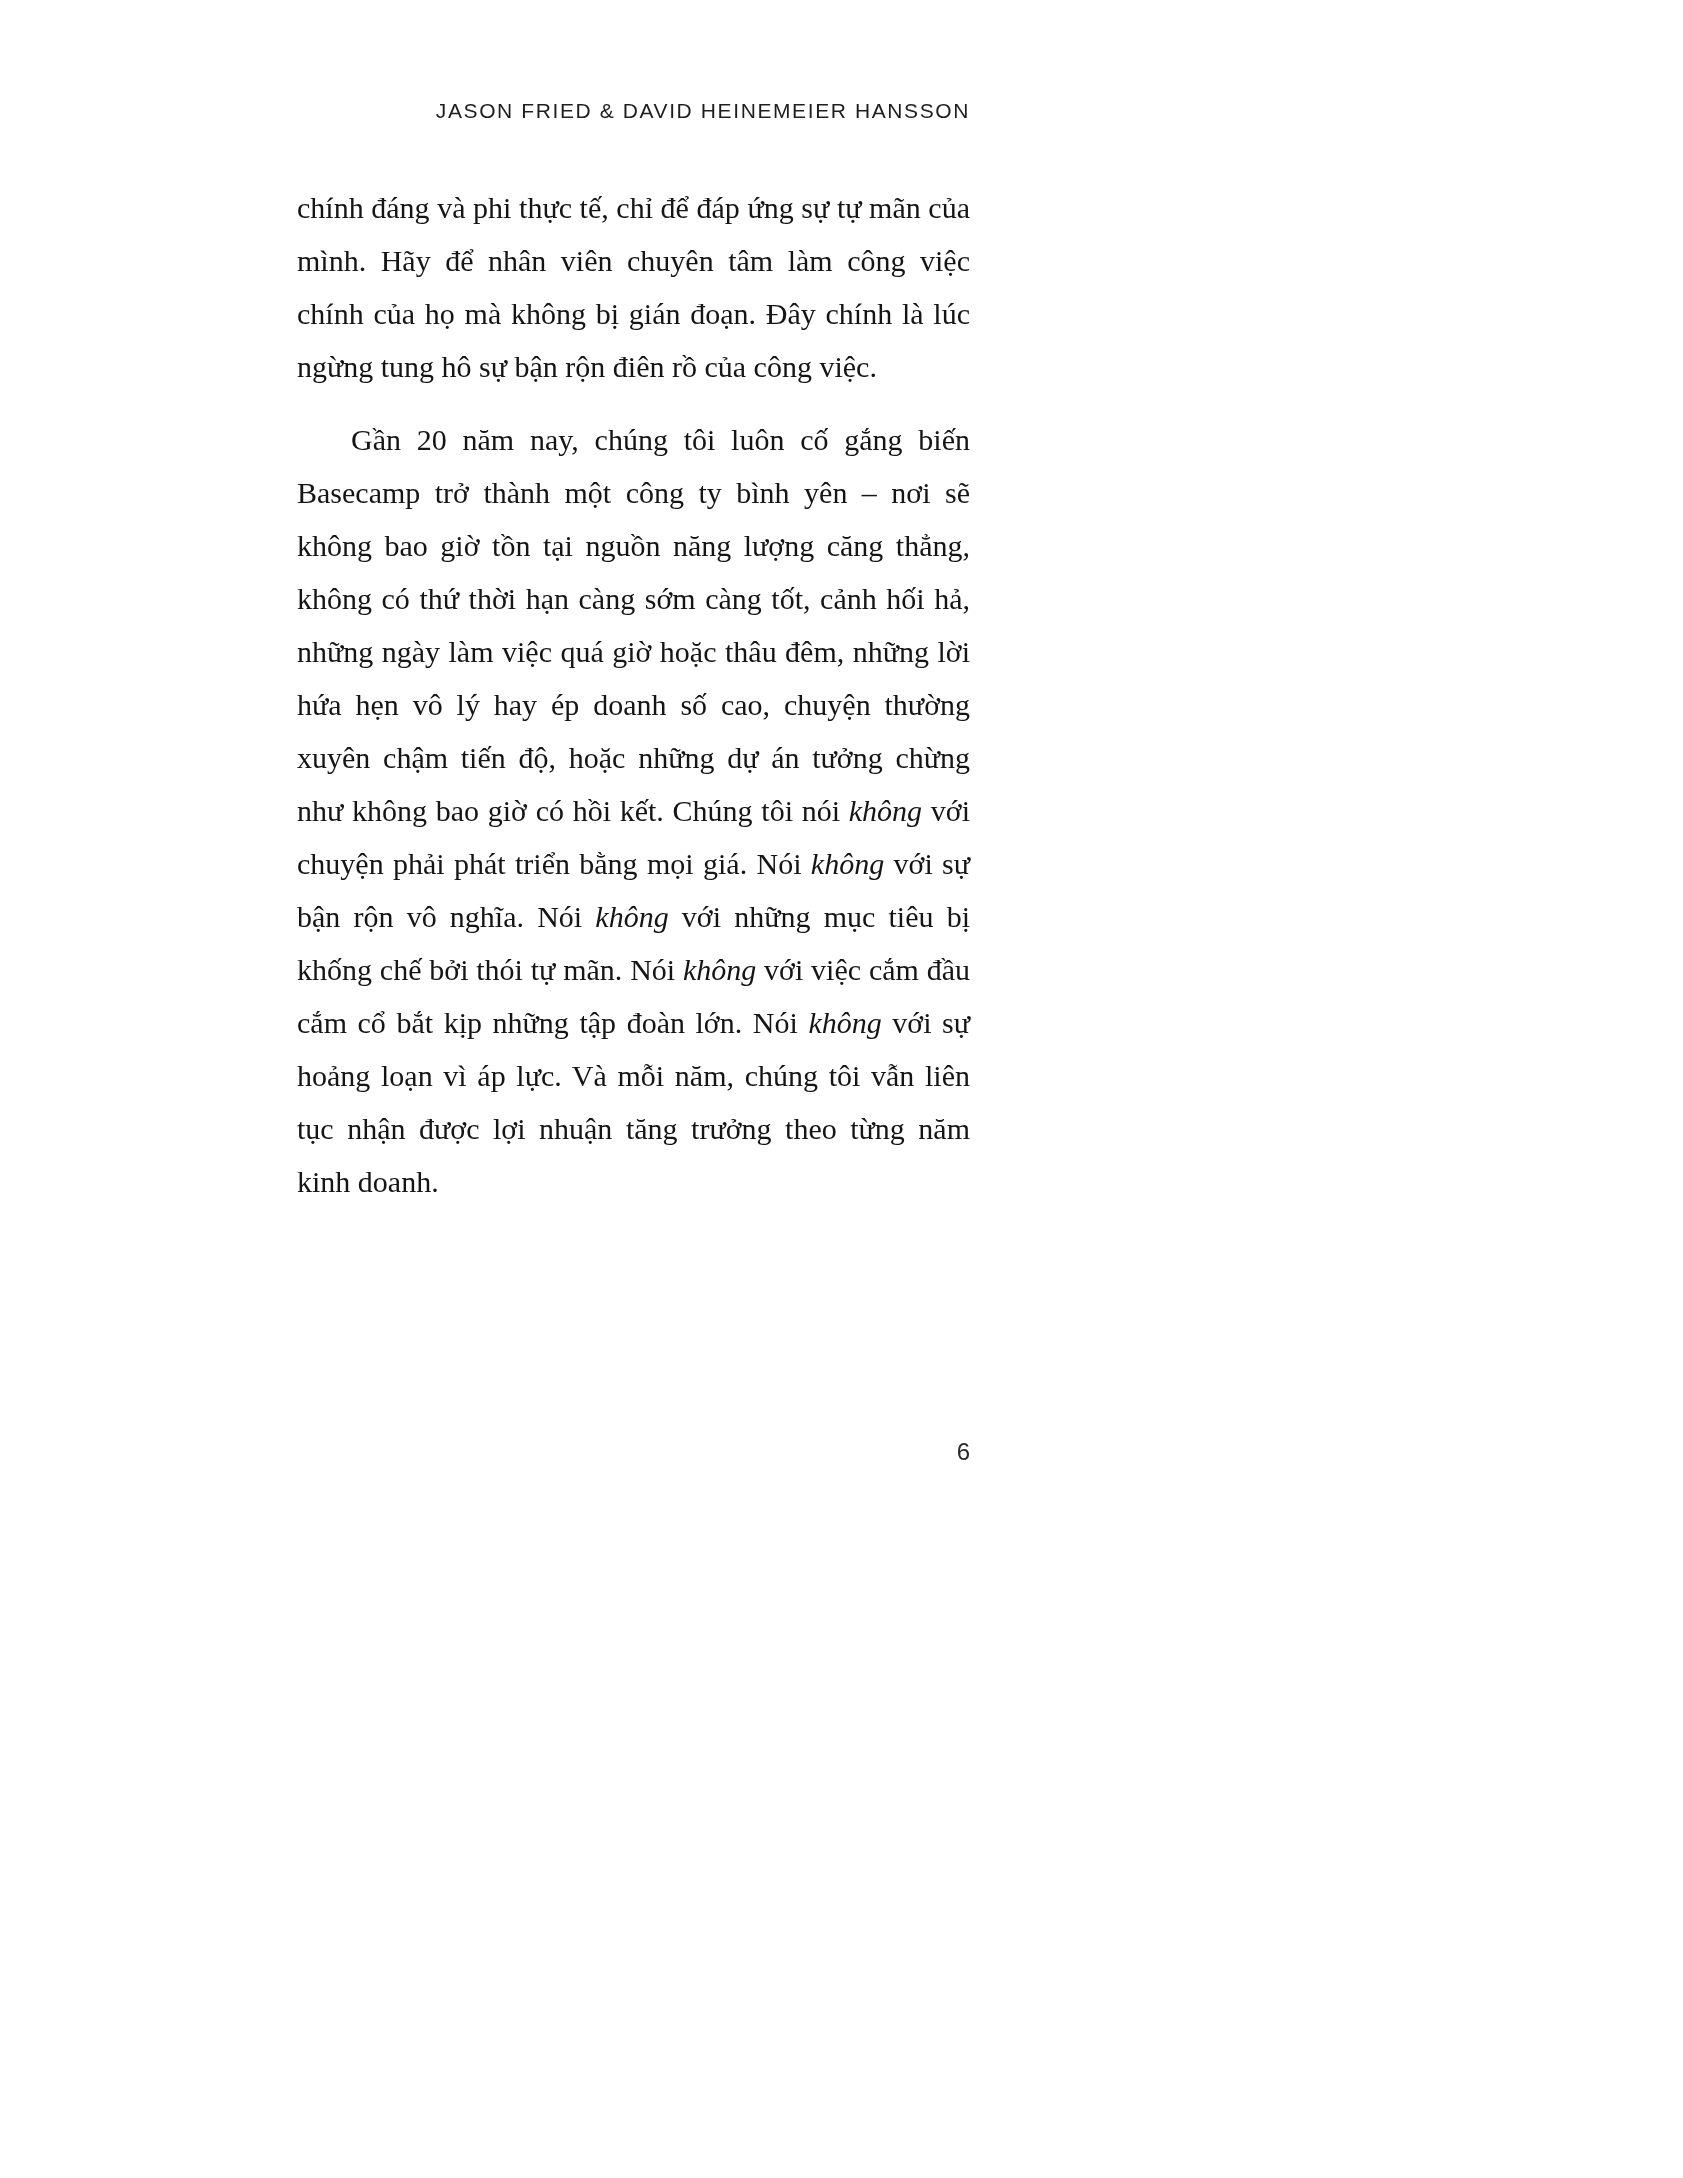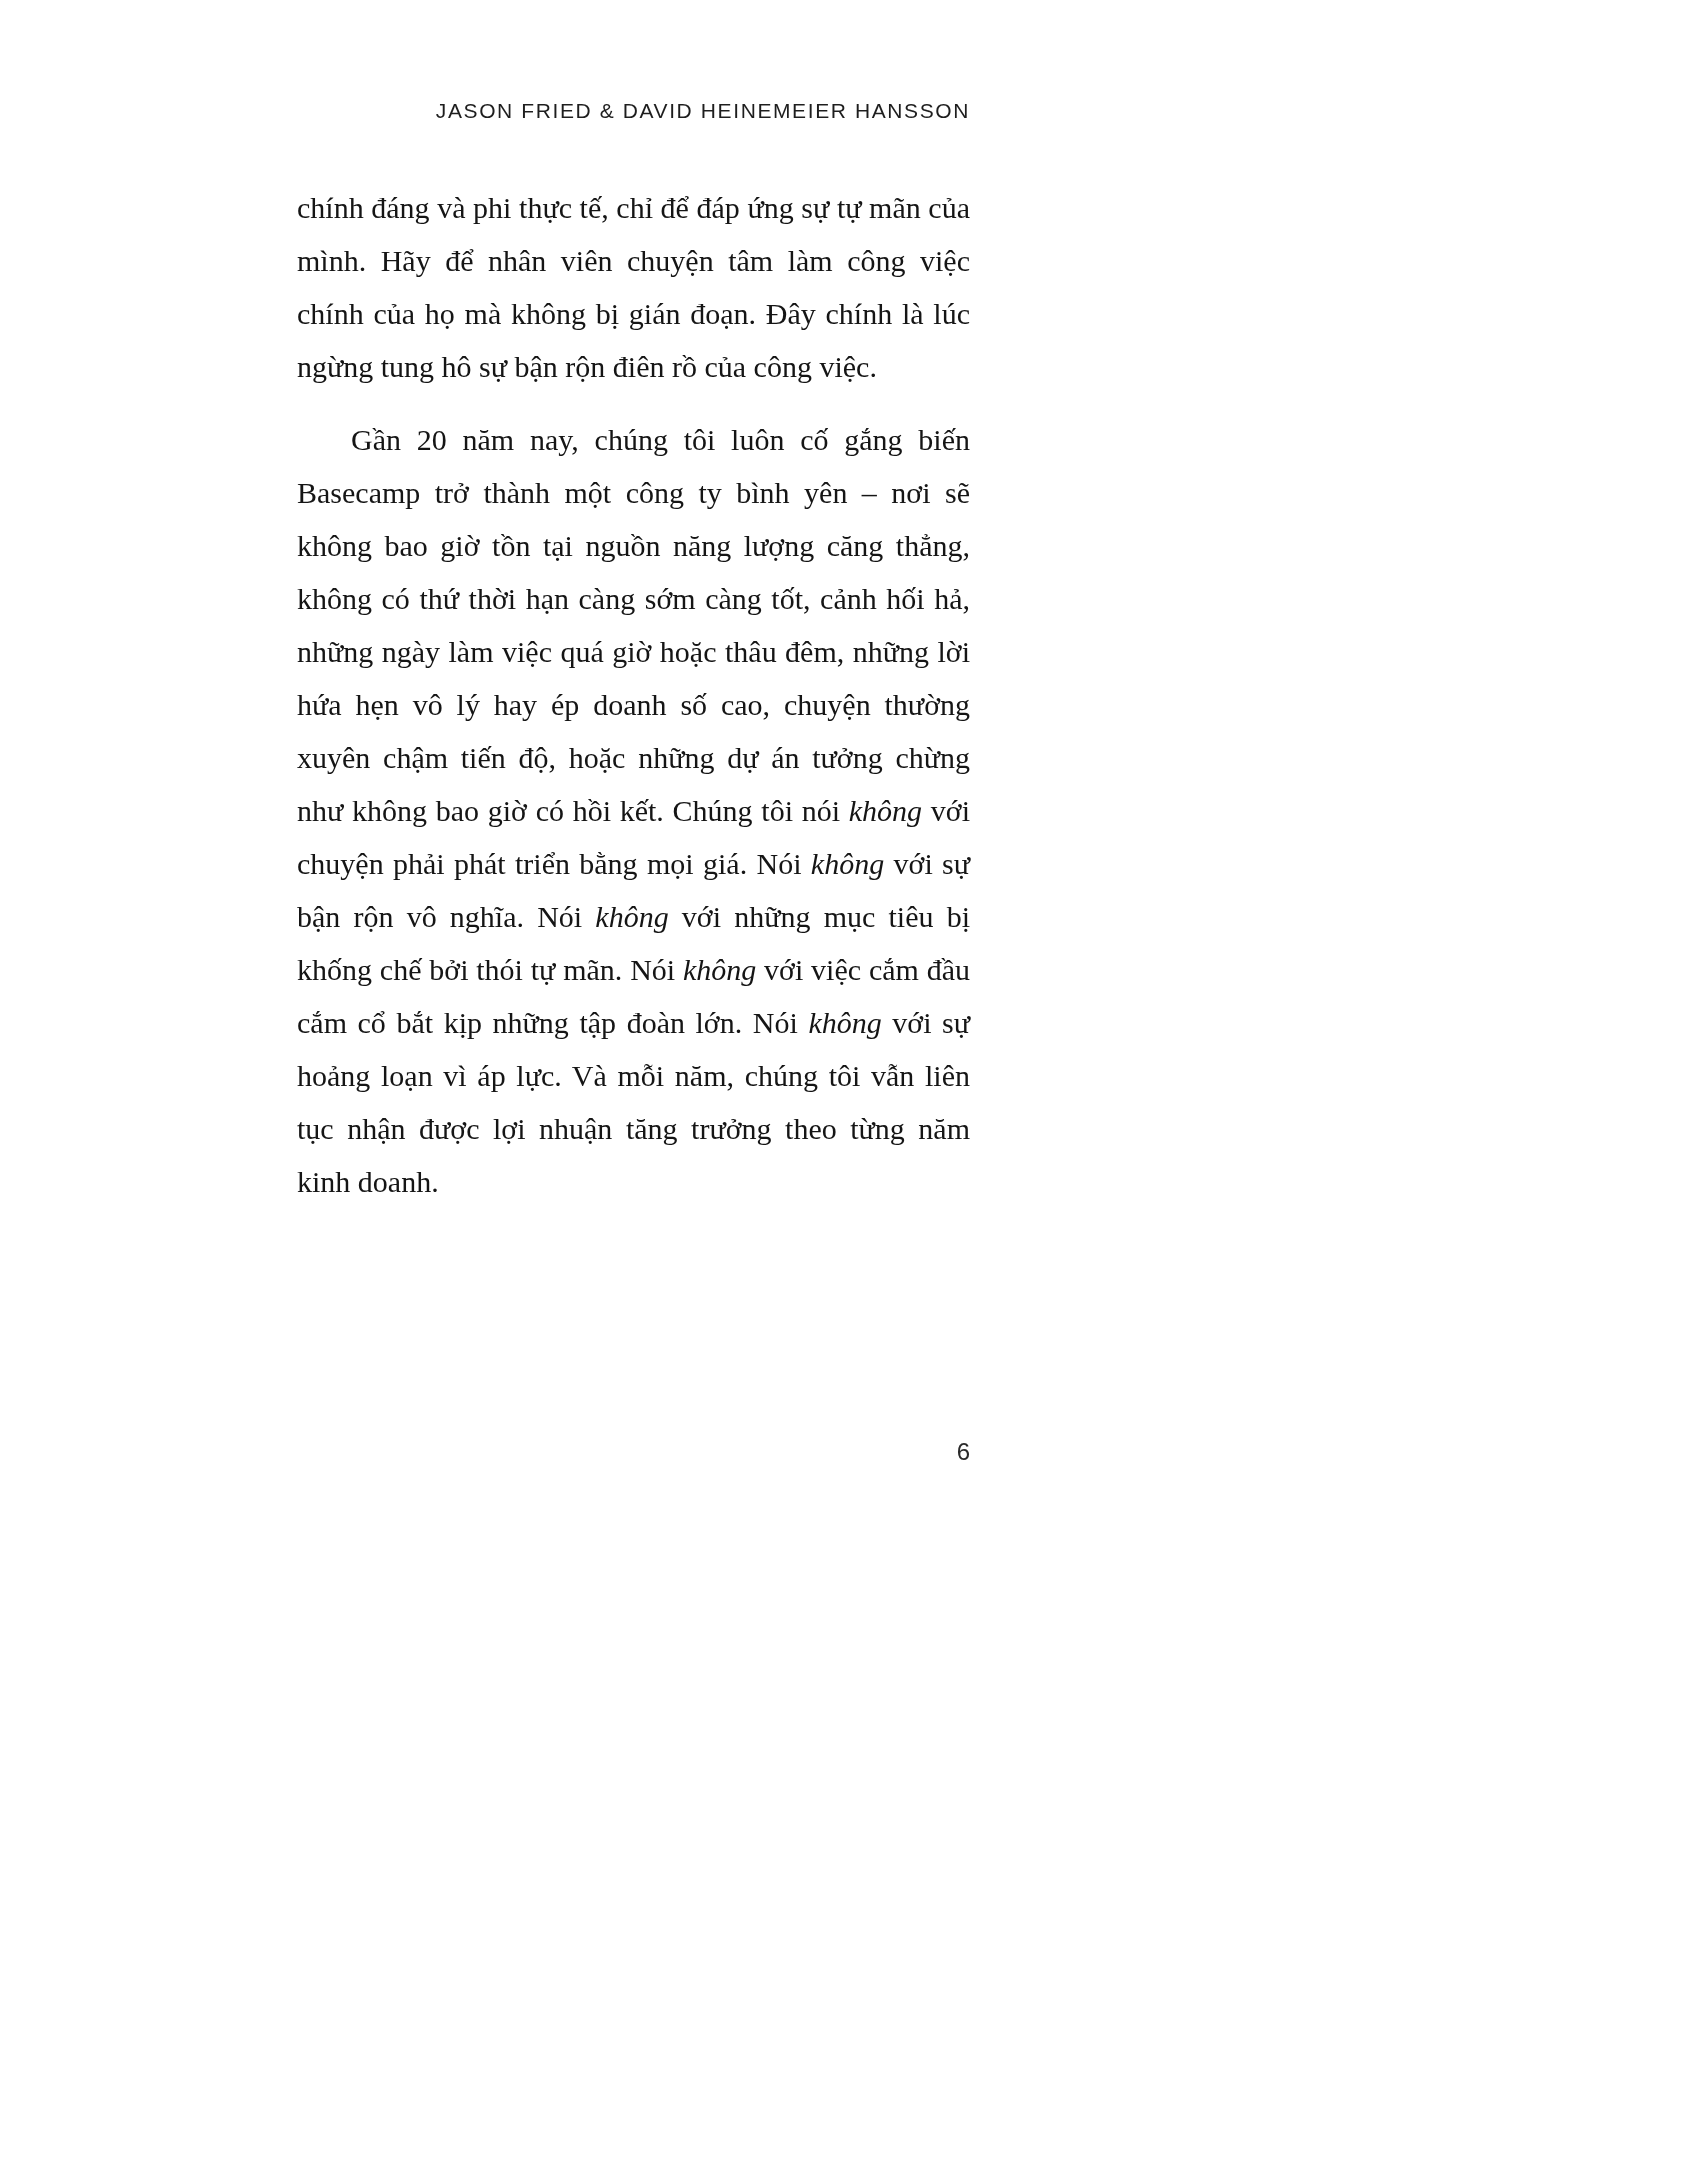--- a/index.html
+++ b/index.html
@@ -61,21 +61,21 @@
 </head>
 <body>
 
 <div class="book-page">
 
   <header class="running-head">
     <span>JASON FRIED &amp; DAVID HEINEMEIER HANSSON</span>
   </header>
 
   <main class="text-block" id="paragraphs">
-      <p class="para"><span>chính đáng và phi thực tế, chỉ để đáp ứng sự tự mãn của mình. Hãy để nhân viên chuyện tâm làm công việc chính của họ mà không bị gián đoạn. Đây chính là lúc ngừng tung hô sự bận rộn điên rồ của công việc.</span></p>
+      <p class="para"><span>chính đáng và phi thực tế, chỉ để đáp ứng sự tự mãn của mình. Hãy để nhân viên chuyên tâm làm công việc chính của họ mà không bị gián đoạn. Đây chính là lúc ngừng tung hô sự bận rộn điên rồ của công việc.</span></p>
       <p class="para indent"><span>Gần 20 năm nay, chúng tôi luôn cố gắng biến Basecamp trở thành một công ty bình yên – nơi sẽ không bao giờ tồn tại nguồn năng lượng căng thẳng, không có thứ thời hạn càng sớm càng tốt, cảnh hối hả, những ngày làm việc quá giờ hoặc thâu đêm, những lời hứa hẹn vô lý hay ép doanh số cao, chuyện thường xuyên chậm tiến độ, hoặc những dự án tưởng chừng như không bao giờ có hồi kết. Chúng tôi nói </span><em>không</em><span> với chuyện phải phát triển bằng mọi giá. Nói </span><em>không</em><span> với sự bận rộn vô nghĩa. Nói </span><em>không</em><span> với những mục tiêu bị khống chế bởi thói tự mãn. Nói </span><em>không</em><span> với việc cắm đầu cắm cổ bắt kịp những tập đoàn lớn. Nói </span><em>không</em><span> với sự hoảng loạn vì áp lực. Và mỗi năm, chúng tôi vẫn liên tục nhận được lợi nhuận tăng trưởng theo từng năm kinh doanh.</span></p>
     </main>
 
   <footer class="page-footer">
     <span class="page-number">6</span>
   </footer>
 
 </div>
 
 

